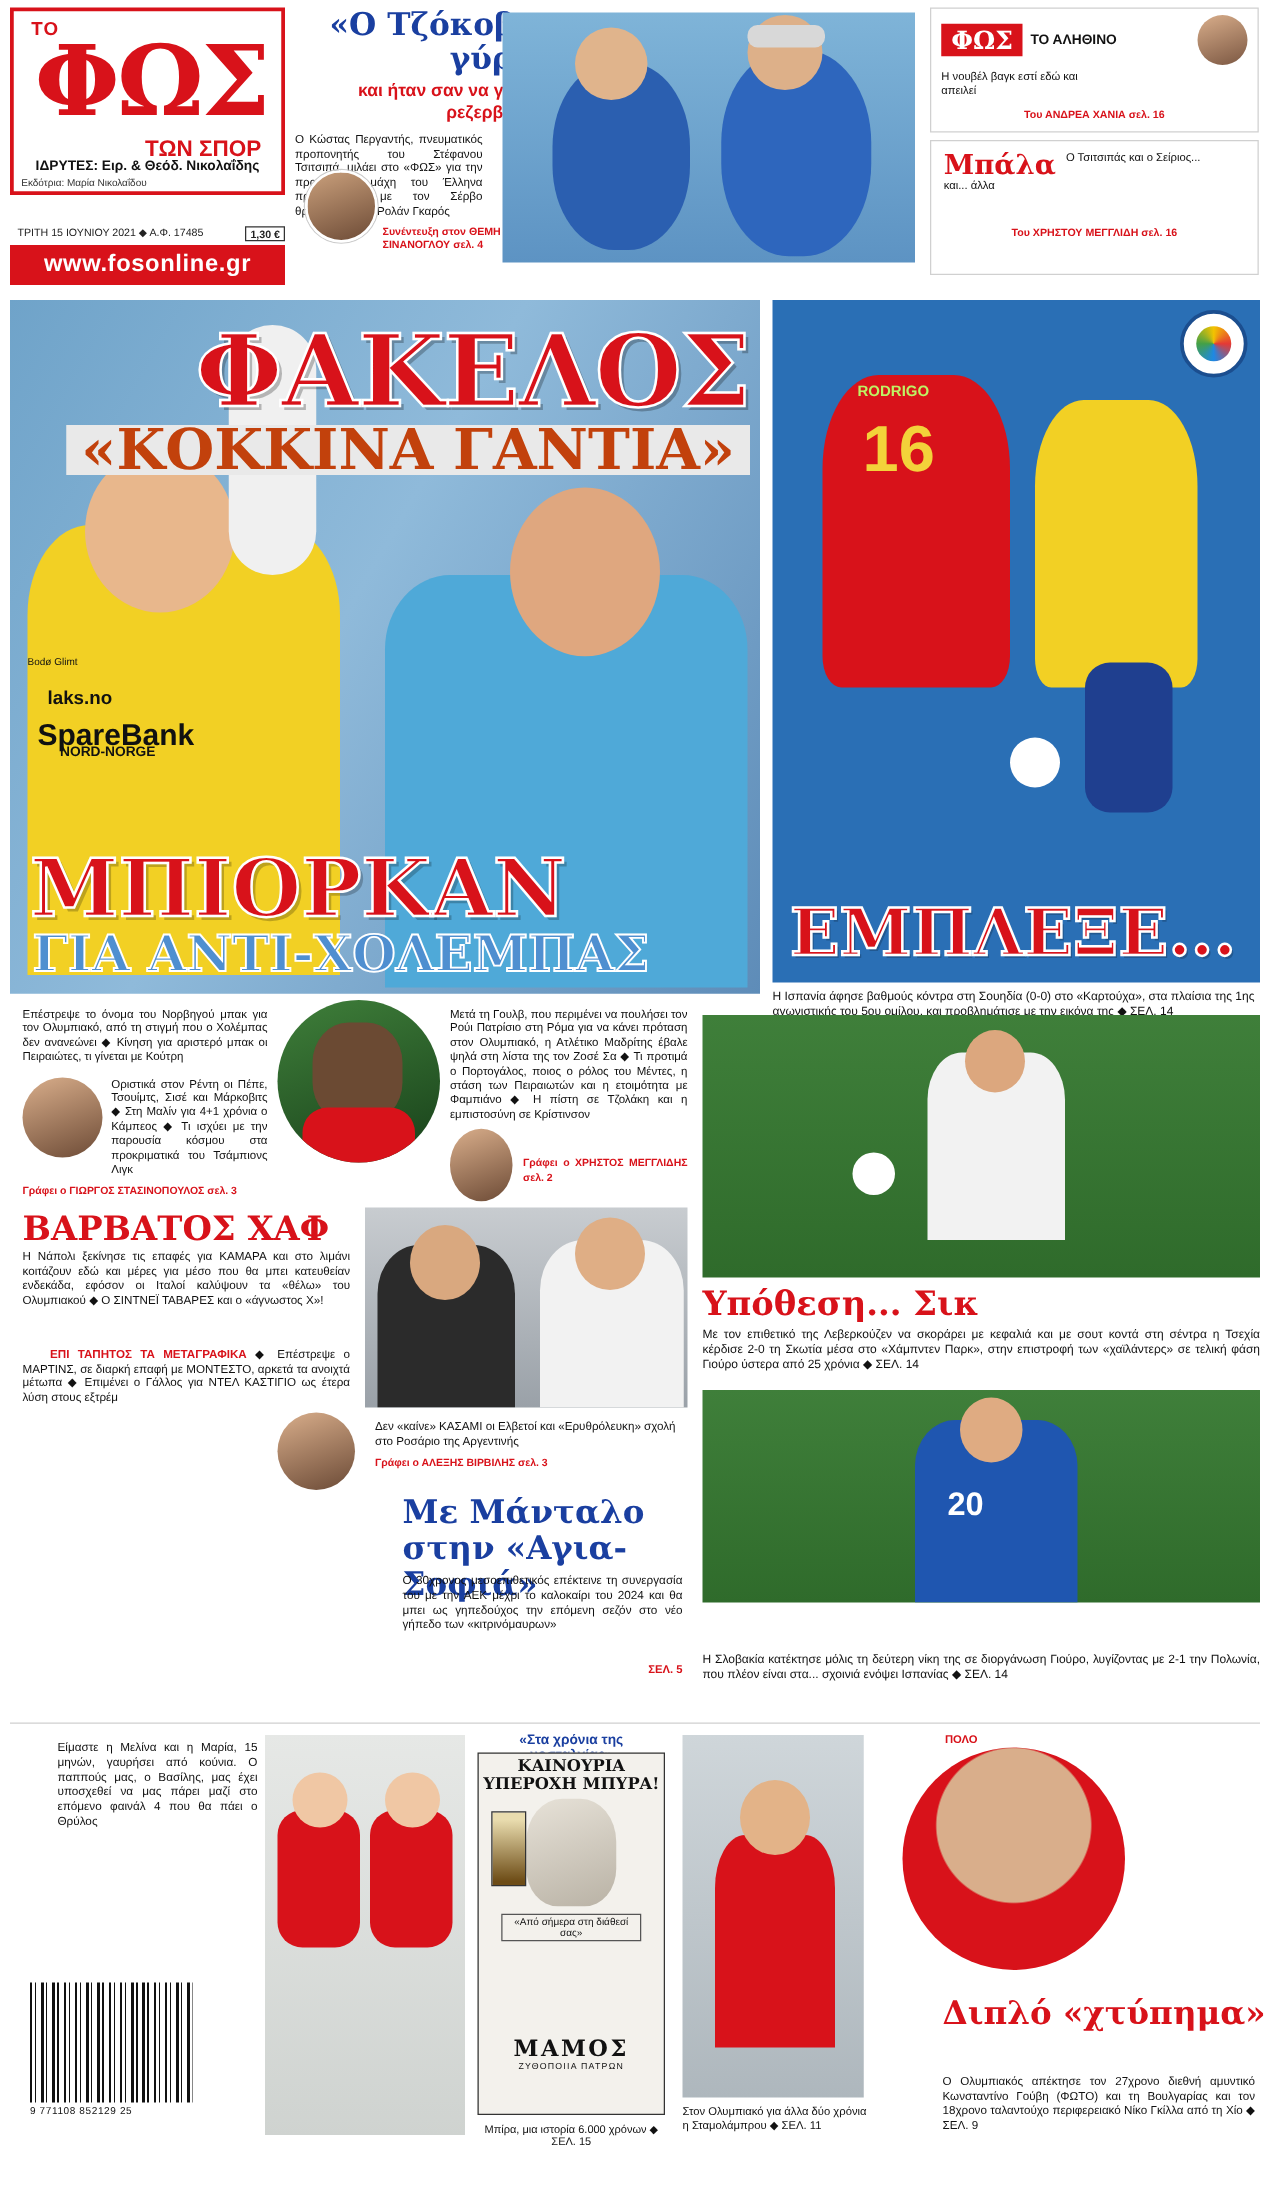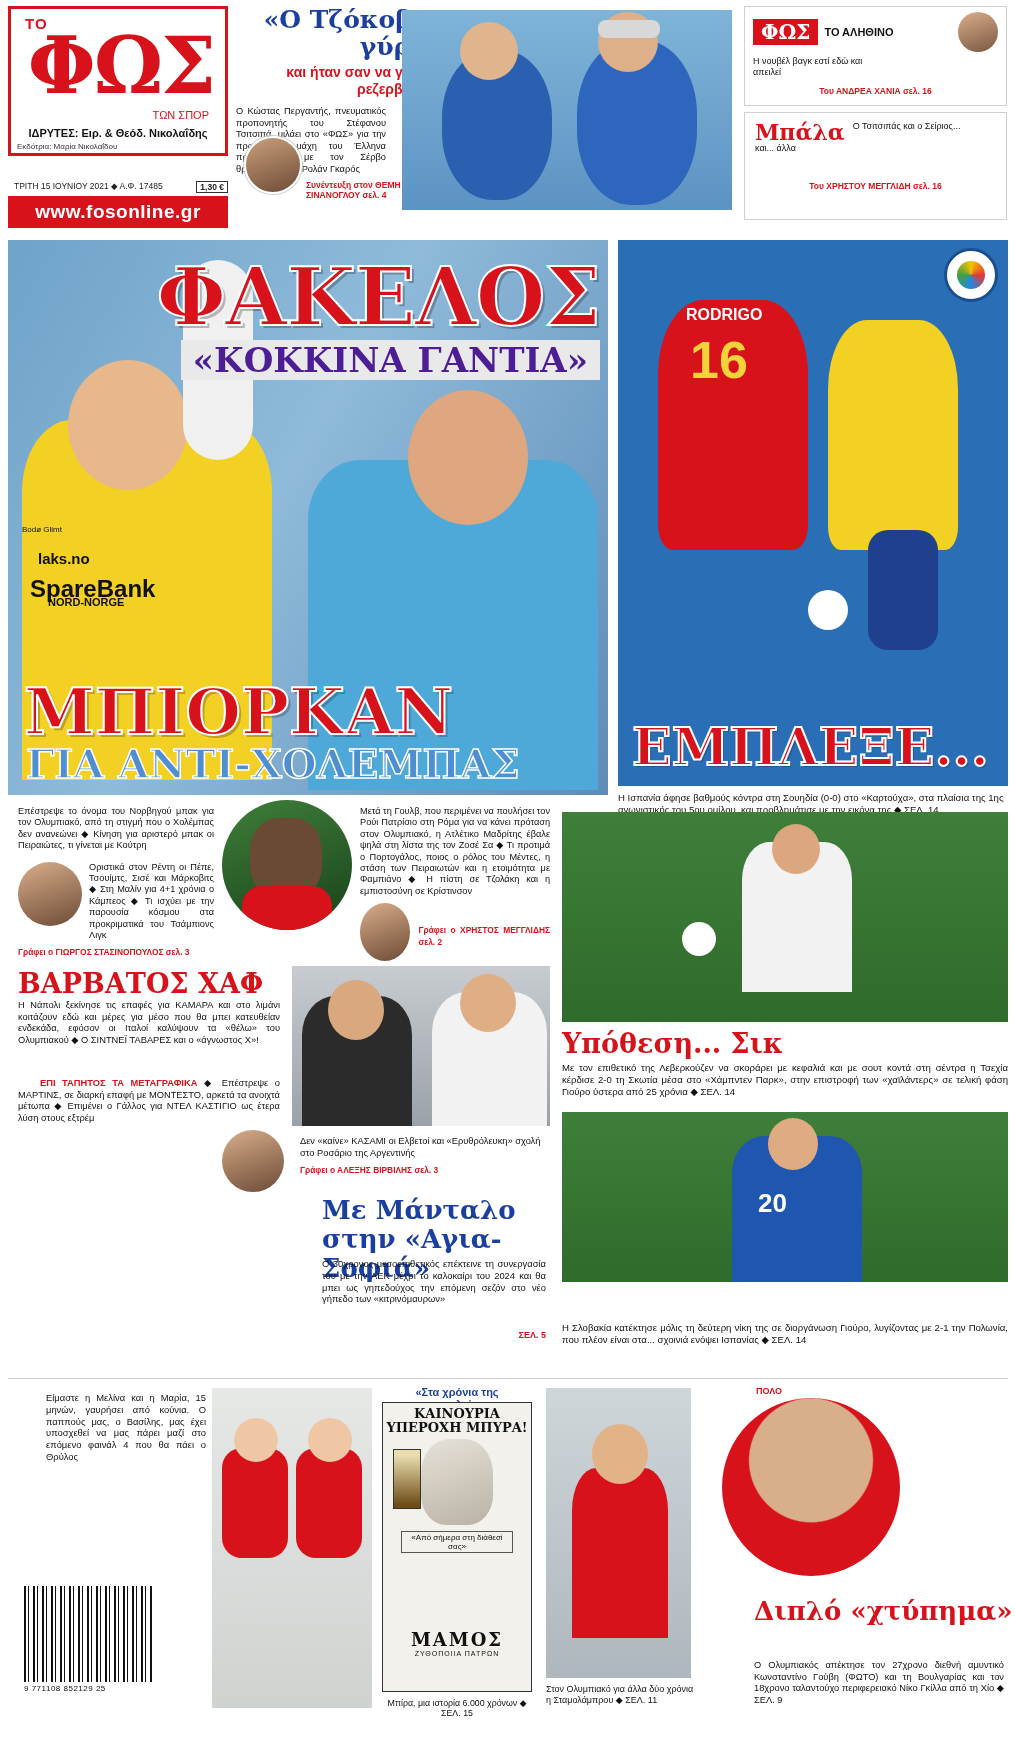--- a/index.html
+++ b/index.html
@@ -17,21 +17,21 @@
   .photo.sky { background:linear-gradient(180deg,#7fb4d8 0%, #5d93c3 100%); }
   .photo.green { background:linear-gradient(180deg,#3f7f3a 0%, #2f6b2b 100%); }
   .photo.gray { background:linear-gradient(180deg,#c8ccd0 0%, #9aa1a8 100%); }
 
   
   .masthead { position:absolute; left:8px; top:6px; width:220px; height:215px; }
   .logo-box { width:220px; height:150px; border:3px solid #d8121a; background:#fff; position:relative; }
   .logo-to { position:absolute; left:14px; top:6px; font-size:15px; font-weight:bold; color:#d8121a; letter-spacing:1px; }
   .logo-fos { position:absolute; left:8px; top:14px; width:204px; text-align:center;
      font-family:"DejaVu Serif", serif; font-weight:bold; font-size:78px; color:#d8121a; line-height:86px; letter-spacing:-2px;}
-  .logo-ton { position:absolute; right:16px; top:100px; font-size:11px; font-weight:normal; color:#d8121a; }
+  .logo-ton { position:absolute; right:16px; top:100px; font-size:18px; font-weight:bold; color:#d8121a; }
   .logo-founders { position:absolute; left:0; top:118px; width:214px; text-align:center; font-size:11px; font-weight:bold; color:#111; }
   .logo-sub { position:absolute; left:0; top:133px; width:214px; display:flex; justify-content:space-between; padding:0 6px; font-size:8px; color:#333;}
   .site { position:absolute; left:0; top:155px; width:220px; background:#d8121a; color:#fff;
      text-align:center; font-size:19px; font-weight:bold; padding:5px 0; letter-spacing:0.5px;}
   .issue-line { position:absolute; left:0; top:150px; width:220px; display:flex; justify-content:space-between;
      font-size:8.5px; color:#222; padding:0 3px;text-align:center; }
   .price-box { border:1px solid #333; padding:0 3px; font-weight:bold; }
 
   
   .top-center { position:absolute; left:236px; top:6px; width:500px; height:215px; }
@@ -53,21 +53,21 @@
   .tr2 { position:absolute; left:744px; top:112px; width:263px; height:108px; border:1px solid #d0d0d0; background:#fff;}
   .mpala { font-family:"DejaVu Serif",serif; color:#d8121a; font-weight:bold; font-size:22px; line-height:22px;}
   .mpala-sub { font-size:9px; color:#111; }
 
   
   .hero { position:absolute; left:8px; top:240px; width:600px; height:555px; overflow:hidden;}
   .hero-title { position:absolute; right:8px; top:20px; text-align:right; }
   .fakelos { font-family:"DejaVu Serif", serif; font-weight:bold; font-size:80px; line-height:74px; color:#d8121a;
      -webkit-text-stroke:2px #fff; text-shadow:3px 3px 0 rgba(0,0,0,.25); letter-spacing:-1px;}
   .kokkina-box { display:inline-block; background:#e9e9e9; padding:2px 12px; margin-top:6px; }
-  .kokkina { font-family:"DejaVu Serif", serif; font-weight:bold; font-size:34px; line-height:36px; color:#4c1d95; }
+  .kokkina { font-family:"DejaVu Serif", serif; font-weight:bold; font-size:45px; line-height:36px; color:#c2410c; }
   .biorkan { position:absolute; left:16px; bottom:52px; font-family:"DejaVu Serif", serif; font-weight:bold;
      font-size:64px; line-height:62px; color:#d8121a; -webkit-text-stroke:2px #fff; text-shadow:3px 3px 0 rgba(0,0,0,.22);}
   .antixolempas { position:absolute; left:18px; bottom:10px; font-family:"DejaVu Serif", serif; font-weight:bold;
      font-size:40px; line-height:42px; color:#4f8fd0; -webkit-text-stroke:1.5px #fff;}
 
   
   .euro { position:absolute; left:618px; top:240px; width:390px; height:546px; overflow:hidden; background:#2a6fb5;}
   .euro-ball { position:absolute; right:10px; top:8px; width:54px; height:54px; border-radius:50%;
      background:#fff; border:3px solid #1b4e8f; }
   .euro-ball:after { content:""; position:absolute; left:10px; top:10px; width:28px;height:28px;border-radius:50%;
@@ -215,21 +215,21 @@
       <div class="fakelos">ΦΑΚΕΛΟΣ</div>
       <div class="kokkina-box"><div class="kokkina">«ΚΟΚΚΙΝΑ ΓΑΝΤΙΑ»</div></div>
     </div>
     <div class="biorkan">ΜΠΙΟΡΚΑΝ</div>
     <div class="antixolempas">ΓΙΑ ΑΝΤΙ-ΧΟΛΕΜΠΑΣ</div>
   </div>
 
   <div class="euro">
     <div class="p-person" style="left:40px;top:60px;width:150px;height:250px;border-radius:30% 30% 10% 10%;background:#d8121a;"></div>
     <div style="position:absolute;left:72px;top:90px;color:#f3d23a;font-size:52px;font-weight:bold;">16</div>
-    <div style="position:absolute;left:68px;top:66px;color:#ffffff;font-size:16px;font-weight:bold;">RODRIGO</div>
+    <div style="position:absolute;left:68px;top:66px;color:#bef264;font-size:12px;font-weight:bold;">RODRIGO</div>
     <div class="p-person" style="left:210px;top:80px;width:130px;height:230px;border-radius:30% 30% 10% 10%;background:#f2d024;"></div>
     <div class="p-person" style="left:250px;top:290px;width:70px;height:120px;background:#1f3f8f;border-radius:20px;"></div>
     <div class="p-person" style="left:190px;top:350px;width:40px;height:40px;border-radius:50%;background:#fff;"></div>
     <div class="euro-ball"></div>
     <div class="emplexe">ΕΜΠΛΕΞΕ...</div>
   </div>
   <div class="euro-cap">Η Ισπανία άφησε βαθμούς κόντρα στη Σουηδία (0-0) στο «Καρτούχα», στα πλαίσια της 1ης αγωνιστικής του 5ου ομίλου, και προβλημάτισε με την εικόνα της ◆ ΣΕΛ. 14</div>
 
   <div class="col-a">
     <div>Επέστρεψε το όνομα του Νορβηγού μπακ για τον Ολυμπιακό, από τη στιγμή που ο Χολέμπας δεν ανανεώνει ◆ Κίνηση για αριστερό μπακ οι Πειραιώτες, τι γίνεται με Κούτρη</div>

